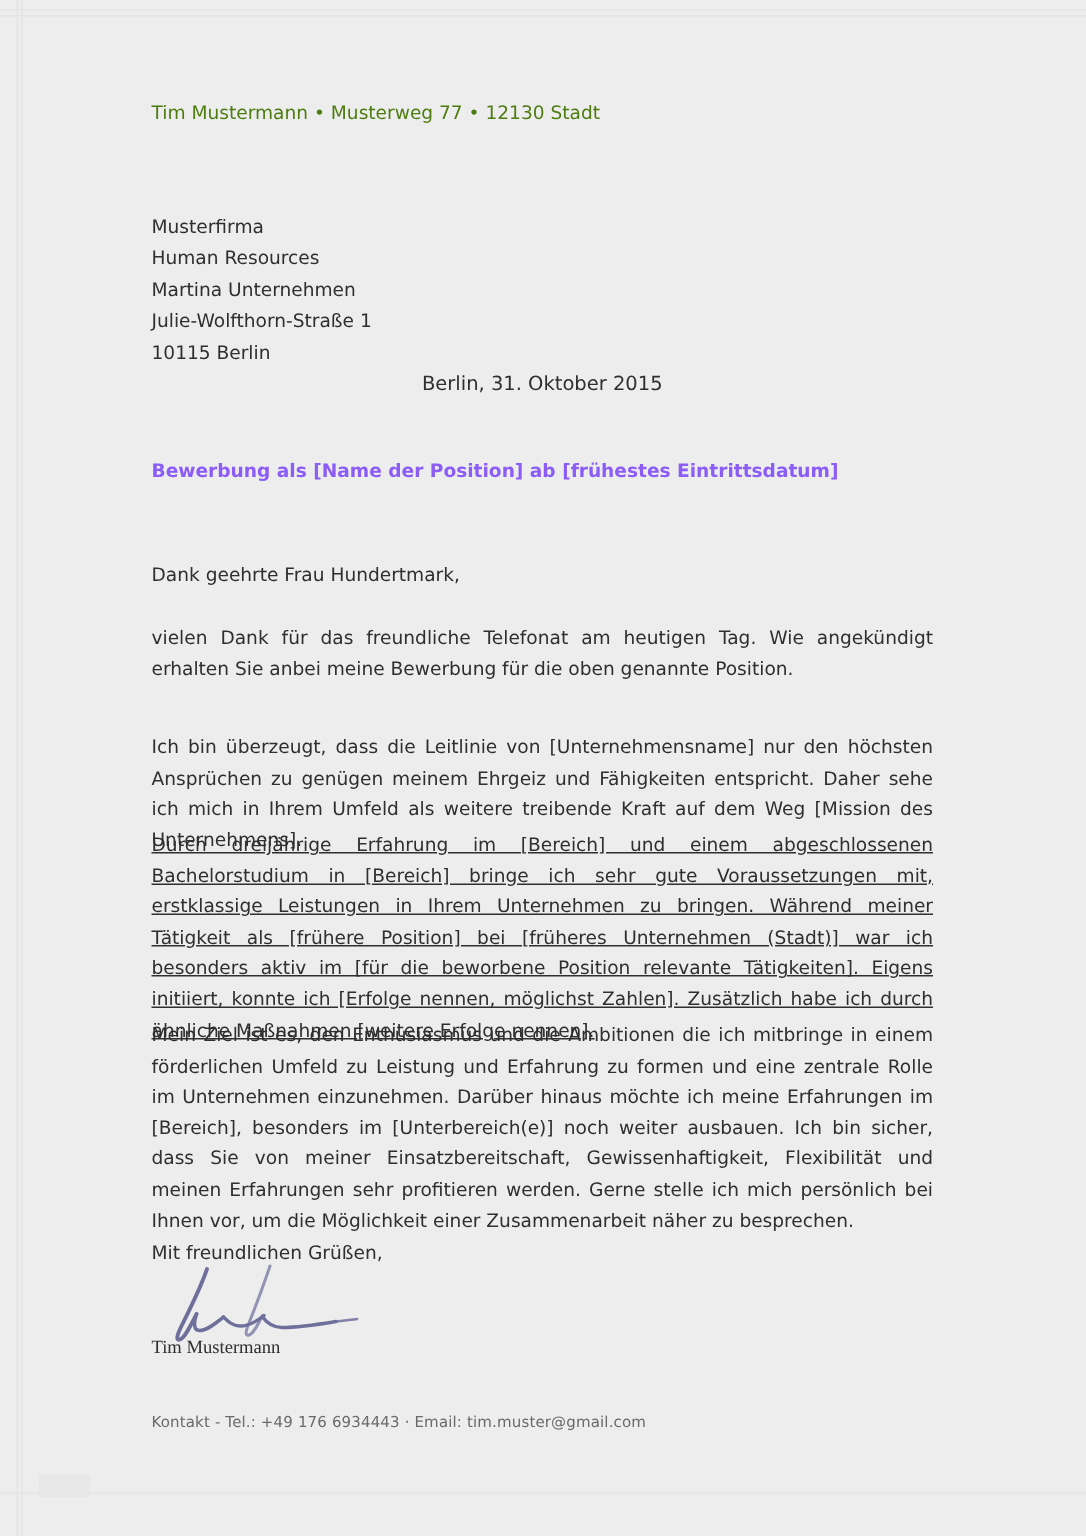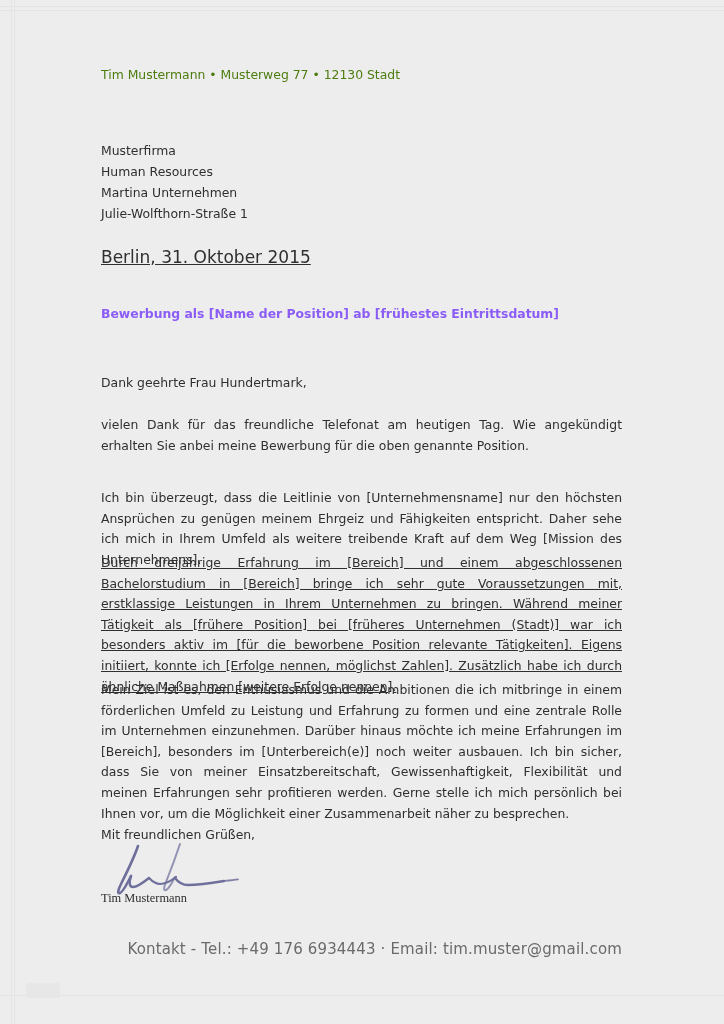--- a/index.html
+++ b/index.html
@@ -70,25 +70,24 @@
     font-size: 12.4px;
     line-height: 21px;
     white-space: nowrap;
   }
 
   .date {
     position: absolute;
     left: 101px;
     top: 247px;
     width: 521px;
-    text-align: left;
-    color: #2f2f2f;
-    font-size: 17px;
-    line-height: 20px;
-    text-decoration: underline;
+    text-align: center;
+    color: #2f2f2f;
+    font-size: 13px;
+    line-height: 20px;
   }
 
   .subject {
     position: absolute;
     left: 101px;
     top: 304px;
     width: 521px;
     color: #8b5cf6;
     font-size: 12.4px;
     font-weight: bold;
@@ -148,23 +147,23 @@
     font-size: 12.4px;
     line-height: 20px;
     font-family: Liberation Serif, serif;
   }
 
   .footer {
     position: absolute;
     left: 101px;
     top: 941px;
     width: 521px;
-    text-align: right;
+    text-align: left;
     color: #6a6a6a;
-    font-size: 15px;
+    font-size: 10px;
     line-height: 16px;
     letter-spacing: 0.01em;
   }
 </style>
 </head>
 <body>
 
 <div class="page">
 
   <div class="edge edge-top"></div>
@@ -175,20 +174,21 @@
 
   <div class="watermark"></div>
 
   <div class="sender">Tim Mustermann • Musterweg 77 • 12130 Stadt</div>
 
   <div class="recipient">
     <div>Musterfirma</div>
     <div>Human Resources</div>
     <div>Martina Unternehmen</div>
     <div>Julie-Wolfthorn-Straße 1</div>
+    <div>10115 Berlin</div>
   </div>
 
   <div class="date">Berlin, 31. Oktober 2015</div>
 
   <div class="subject">Bewerbung als [Name der Position] ab [frühestes Eintrittsdatum]</div>
 
   <div class="salutation">Dank geehrte Frau Hundertmark,</div>
 
   <div class="para para-1">vielen Dank für das freundliche Telefonat am heutigen Tag. Wie angekündigt erhalten Sie anbei meine Bewerbung für die oben genannte Position.</div>
 

